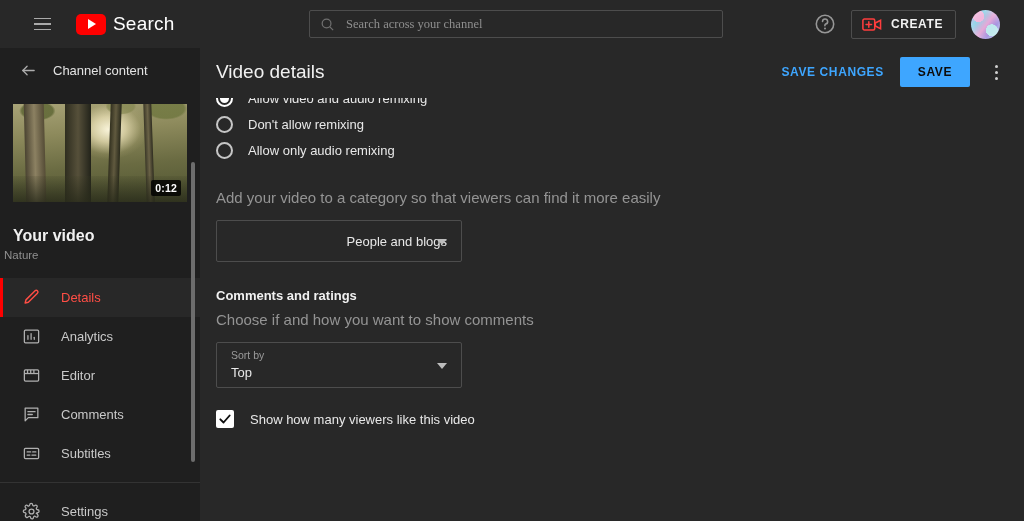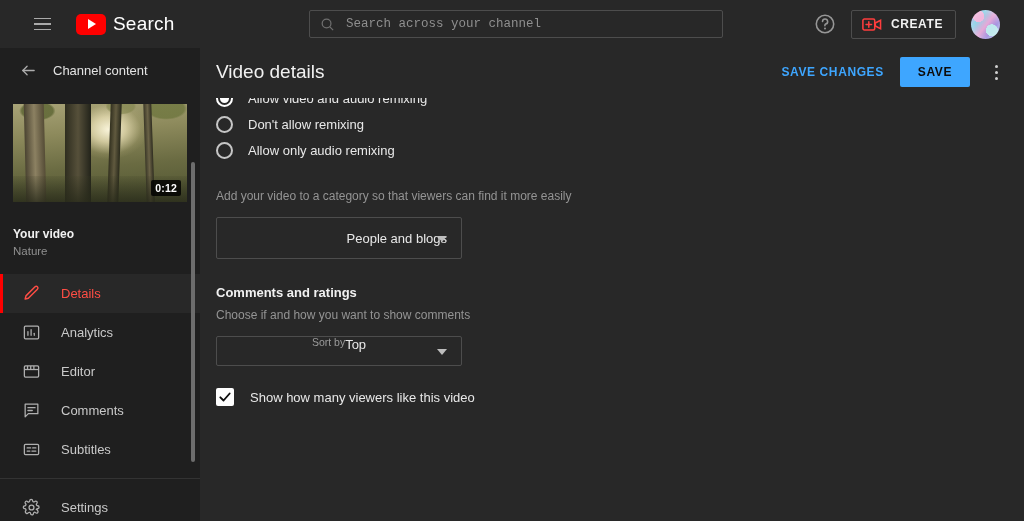--- a/index.html
+++ b/index.html
@@ -45,21 +45,21 @@
   }
   .search-box {
     width: 100%; height: 100%;
     border: 1px solid #4d4d4d; border-radius: 2px;
     background: transparent;
     display: flex; align-items: center; padding: 0 10px; gap: 11px;
   }
   .search-icon { width: 15px; height: 15px; flex: none; opacity: .62; }
   .search-input {
     background: transparent; border: none; outline: none;
-    color: #d9d9d9; font-size: 12.5px; font-family: Liberation Mono, monospace; width: 100%;
+    color: #d9d9d9; font-size: 12.5px; font-family: Liberation Serif, serif; width: 100%;
   }
   .search-input::placeholder { color: #8f8f8f; }
 
   .topbar-right {
     margin-left: auto; display: flex; align-items: center; gap: 15px;
     padding-right: 8px;
   }
   .help-icon { width: 22px; height: 22px; opacity: .72; cursor: pointer; }
   .create-btn {
     display: flex; align-items: center; gap: 9px;
@@ -117,22 +117,22 @@
   .floor {
     position: absolute; left: 0; right: 0; bottom: 0; height: 26px;
     background: linear-gradient(180deg, rgba(60,62,36,.15) 0%, rgba(40,42,26,.8) 100%);
   }
   .duration {
     position: absolute; right: 6px; bottom: 6px;
     background: rgba(0,0,0,.82); color: #fff;
     font-size: 10.5px; font-weight: 600; line-height: 1;
     padding: 3px 4px; border-radius: 2px; letter-spacing: .2px;
   }
-  .vid-title { font-size: 12px; font-weight: 700; color: #f1f1f1; padding: 13px 0 0 13px; }
-  .vid-sub { font-size: 11.5px; color: #909090; padding: 4px 0 0 13px; }
+  .vid-title { font-size: 16px; font-weight: 700; color: #f1f1f1; padding: 13px 0 0 13px; }
+  .vid-sub { font-size: 11.5px; color: #909090; padding: 4px 0 0 4px; }
 
   .nav { margin-top: 17px; }
   .nav-item {
     height: 39px; display: flex; align-items: center; gap: 20px;
     padding-left: 22px; cursor: pointer; position: relative;
     color: #c9c9c9; font-size: 13px;
   }
   .nav-item.active { background: #282828; color: #ff4e45; }
   .nav-item.active::before {
     content: ""; position: absolute; left: 0; top: 0; bottom: 0;
@@ -194,30 +194,30 @@
   }
   .radio-label { font-size: 13px; color: #e8e8e8; }
 
   .remix-group { padding-top: 0; }
   .remix-group .radio-row { height: 26px; }
   .remix-row-clipped { height: 13px; overflow: hidden; position: relative; }
   .remix-row-clipped .radio-row { position: absolute; bottom: 0; left: 0; right: 2px; }
 
   .section { margin-top: 26px; }
   .section-title { font-size: 13px; font-weight: 700; color: #f1f1f1; }
-  .section-desc { font-size: 12px; color: #949494; margin-top: 8px; }
+  .section-desc { font-size: 15px; color: #949494; margin-top: 8px; }
 
   .select {
     margin-top: 14px; width: 246px; height: 42px;
     border: 1px solid #4d4d4d; border-radius: 2px;
     display: flex; align-items: center; padding: 0 14px;
     cursor: pointer; position: relative; background: transparent; justify-content: flex-end;
   }
   .select-value { font-size: 13px; color: #e8e8e8; }
-  .select.floating { height: 30px; align-items: flex-start; justify-content: center; }
+  .select.floating { height: 46px; flex-direction: column; align-items: flex-start; justify-content: center; }
   .select-float-label { font-size: 10.5px; color: #9a9a9a; line-height: 1; margin-bottom: 5px; }
   .select .caret {
     position: absolute; right: 14px; top: 50%; margin-top: -2px;
     width: 0; height: 0;
     border-left: 5px solid transparent; border-right: 5px solid transparent;
     border-top: 6px solid #bdbdbd;
   }
 
   .checkbox-row { display: flex; align-items: center; gap: 16px; margin-top: 22px; }
   .checkbox {

